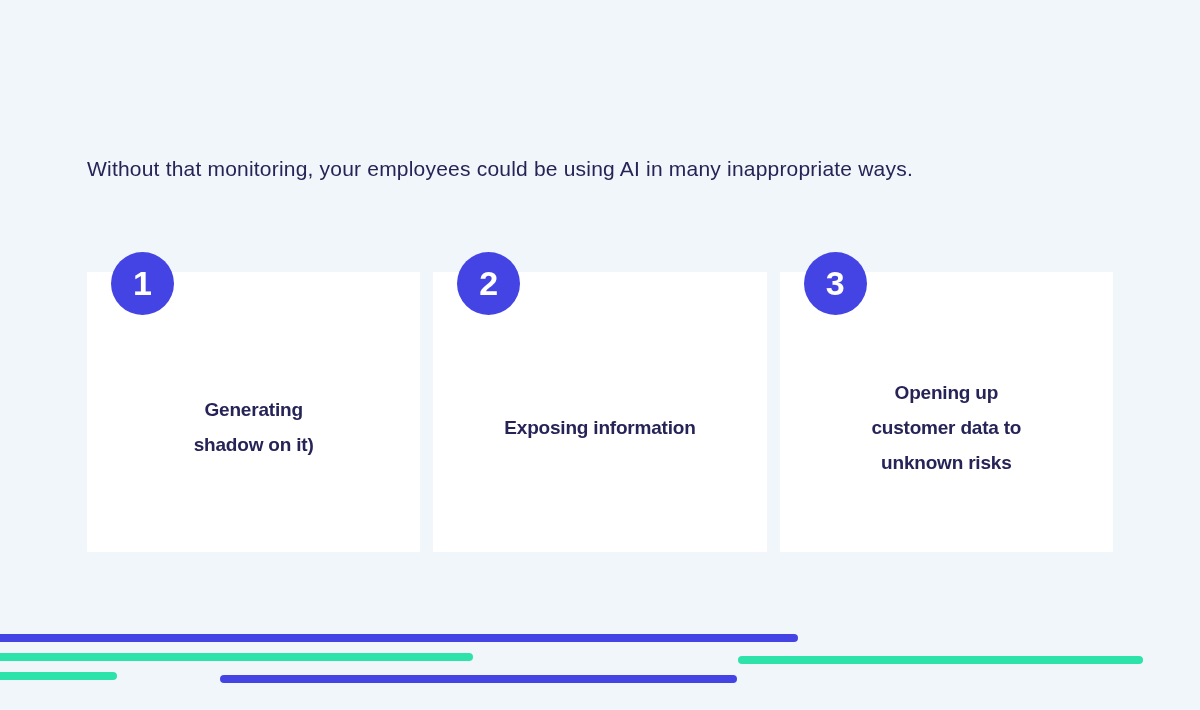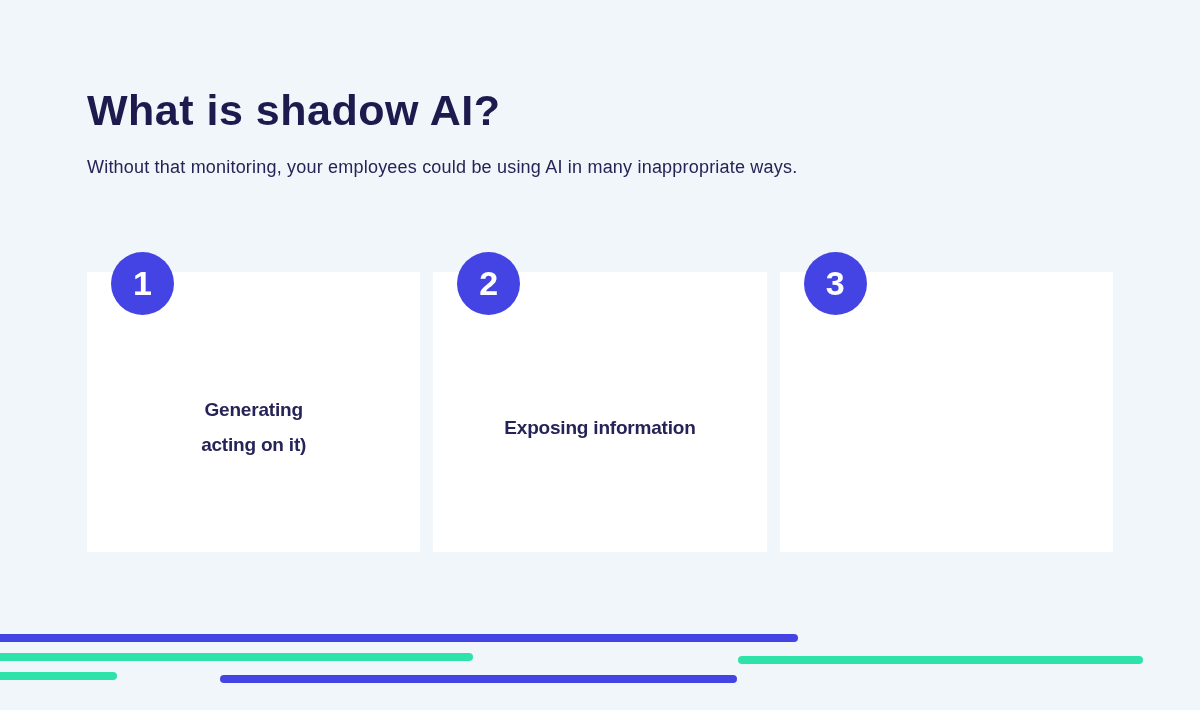--- a/index.html
+++ b/index.html
@@ -18,21 +18,21 @@
     top: 86px;
     font-size: 43px;
     font-weight: bold;
     letter-spacing: 0.5px;
     color: var(--navy-dark, #1d1a4e);
   }
   .subtitle {
     position: absolute;
     left: 87px;
     top: 157px;
-    font-size: 18px;
+    font-size: 21px;
     letter-spacing: 0.2px;
     color: var(--navy, #262357);
   }
 
   .cards {
     position: absolute;
     left: 87px;
     top: 272px;
     width: 1026px;
     height: 280px;
@@ -87,42 +87,46 @@
   .line-green-1 { left: 0;     top: 653px; width: 473px; }
   .line-green-2 { left: 738px; top: 656px; width: 405px; }
   .line-green-3 { left: 0;     top: 672px; width: 117px; }
   .line-blue-2  { left: 220px; top: 675px; width: 517px; }
 </style>
 </head>
 <body>
 
 <div class="page">
 
-  <h1 class="title">What is shadow AI?</h1>
   <p class="subtitle">Without that monitoring, your employees could be using AI in many inappropriate ways.</p>
 
   <div class="cards">
 
     <div class="card">
       <div class="badge">1</div>
       <div class="card-text">
         <span>Generating</span>
-        <span>acting on it)</span>
+        <span>shadow on it)</span>
       </div>
     </div>
 
     <div class="card">
       <div class="badge">2</div>
       <div class="card-text">
         <span>Exposing information</span>
       </div>
     </div>
 
     <div class="card">
       <div class="badge">3</div>
+      <div class="card-text">
+        <span>Opening up</span>
+        <span>customer data to</span>
+        <span>unknown risks</span>
+      </div>
     </div>
 
   </div>
 
   <div class="decor-line blue  edge-left line-blue-1"></div>
   <div class="decor-line green edge-left line-green-1"></div>
   <div class="decor-line green line-green-2"></div>
   <div class="decor-line green edge-left line-green-3"></div>
   <div class="decor-line blue  line-blue-2"></div>
 

